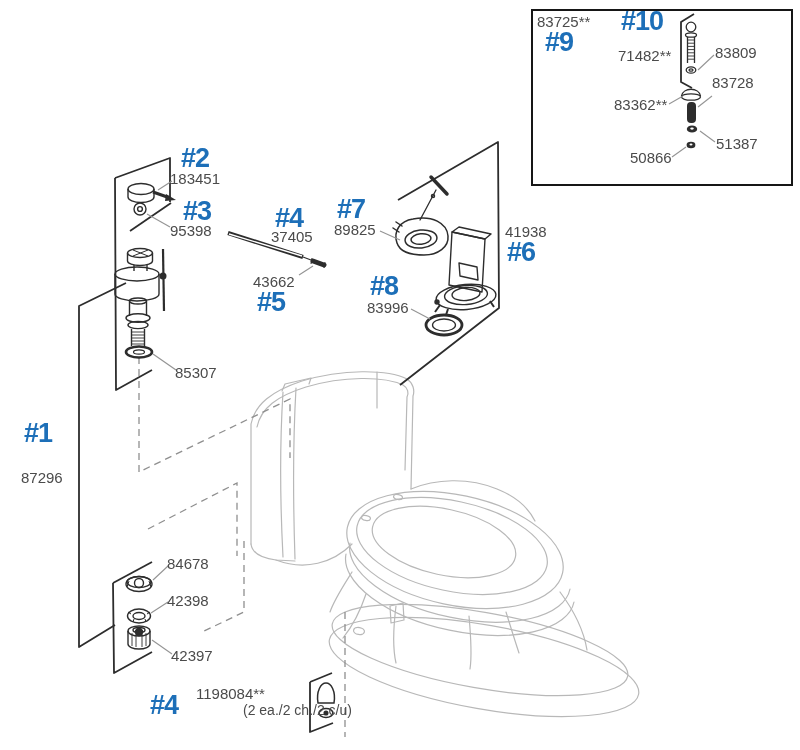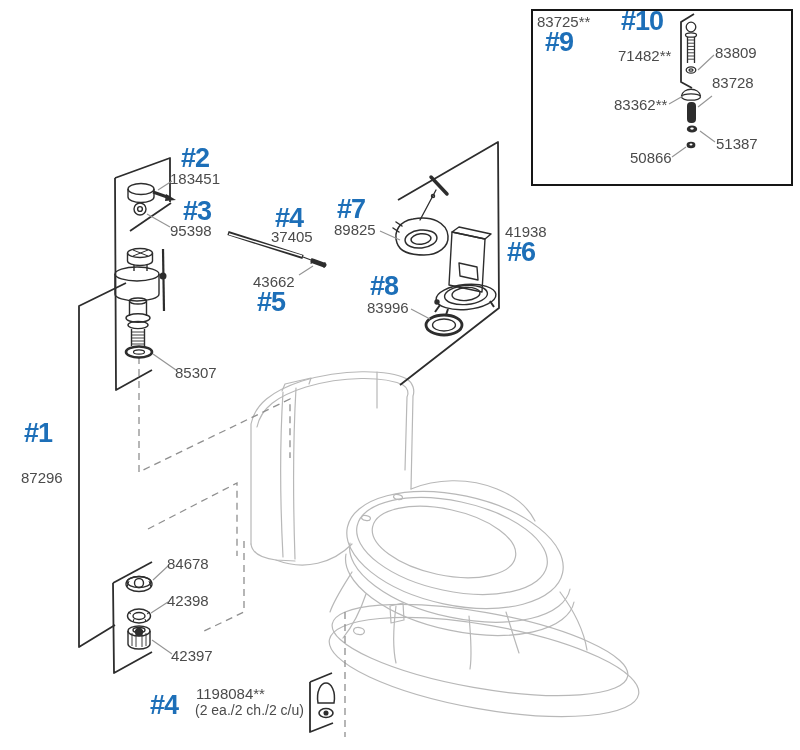--- a/index.html
+++ b/index.html
@@ -6,21 +6,21 @@
   .stage{position:relative;width:800px;height:750px;background:#fff;overflow:hidden;
          font-family:"Liberation Sans",sans-serif;}
   .stage svg{position:absolute;left:0;top:0;z-index:2;}
   .kit-box{position:absolute;left:531px;top:9px;width:258px;height:173px;
            border:2px solid #161616;background:#fff;z-index:1;}
   .ref{position:absolute;z-index:3;font-weight:bold;font-size:27px;line-height:1;
        color:#1d6fb8;letter-spacing:-1px;white-space:nowrap;}
   .num{position:absolute;z-index:3;font-weight:normal;font-size:15px;line-height:1;
        color:#4b4b4b;white-space:nowrap;}
   .note{position:absolute;z-index:3;font-weight:normal;font-size:14px;line-height:1;
-        color:#4b4b4b;white-space:nowrap;}
+        color:#4b4b4b;white-space:nowrap;margin-left:48px;}
   #r1{left:24px;top:420px}   #n1{left:21px;top:470px}
   #r2{left:181px;top:145px}  #n2{left:170px;top:171px}
   #r3{left:183px;top:198px}  #n3{left:170px;top:223px}
   #r4{left:275px;top:205px}  #n4{left:271px;top:229px}
   #r5{left:257px;top:289px}  #n5{left:253px;top:274px}
   #r6{left:507px;top:239px}  #n6{left:505px;top:224px}
   #r7{left:337px;top:196px}  #n7{left:334px;top:222px}
   #r8{left:370px;top:273px}  #n8{left:367px;top:300px}
   #r9{left:545px;top:29px}   #n9{left:537px;top:14px}
   #r10{left:621px;top:8px}  #n10{left:618px;top:48px}

